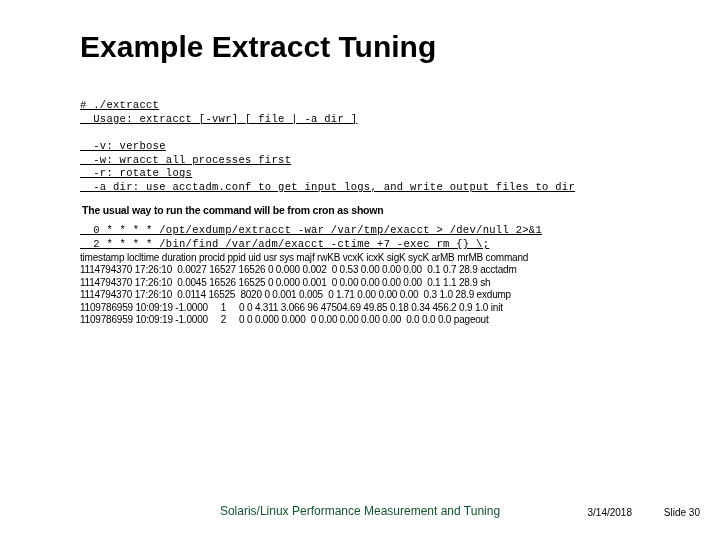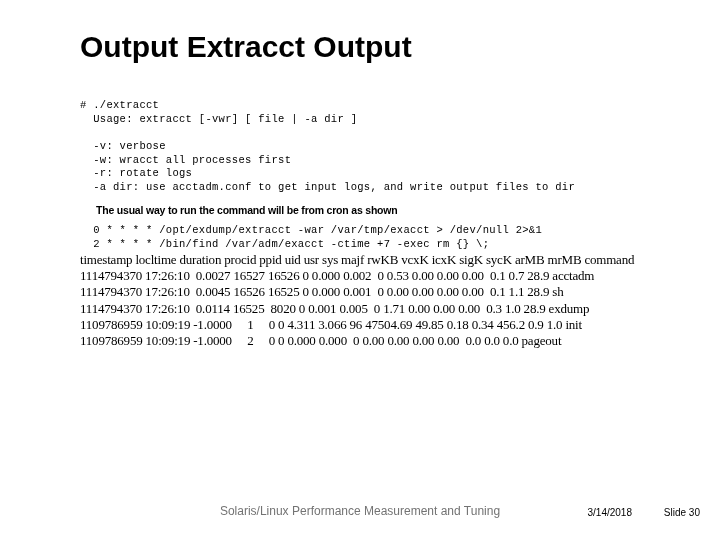--- a/index.html
+++ b/index.html
@@ -31,35 +31,36 @@
     top: 99px;
     left: 80px;
     right: 40px;
   }
   .code {
     font-family: "Courier New", Courier, monospace;
     font-size: 10.5px;
     line-height: 1.3;
     white-space: pre;
     letter-spacing: 0.3px;
+    text-decoration: underline;
   }
   .desc {
     font-family: Arial, Helvetica, sans-serif;
     font-size: 10.5px;
     font-weight: bold;
     letter-spacing: -0.2px;
-    margin: 10px 0 8px 16px;
+    margin: 10px 0 8px 2px;
   }
   .desc.center {
     text-align: center;
     padding: 0 30px;
   }
   .tablecode {
-    font-family: Liberation Serif, serif;
-    font-size: 13px;
+    font-family: Liberation Sans, sans-serif;
+    font-size: 10px;
     line-height: 1.25;
     white-space: pre;
     letter-spacing: -0.2px;
   }
   .footer {
     position: absolute;
     bottom: 16px;
     left: 0;
     right: 0;
     height: 26px;
@@ -73,21 +74,21 @@
     color: #b00000;
     font-family: Georgia, "Times New Roman", serif;
   }
   .footer-center {
     position: absolute;
     left: 0;
     right: 0;
     bottom: 6px;
     text-align: center;
     font-size: 12px;
-    color: #737373;
+    color: #14532d;
   }
   .footer-date {
     position: absolute;
     right: 88px;
     bottom: 6px;
     font-size: 10px;
     color: #000;
   }
   .footer-slide {
     position: absolute;
@@ -96,21 +97,21 @@
     font-size: 10px;
     color: #000;
     text-align: center;
   }
 </style>
 </head>
 <body>
 
 <div class="slide">
 
-  <div class="title">Output Extracct Output</div>
+  <div class="title">Example Extracct Tuning</div>
 
   <div class="body">
 
     <div class="code"># ./extracct
   Usage: extracct [-vwr] [ file | -a dir ]
 
   -v: verbose
   -w: wracct all processes first
   -r: rotate logs
   -a dir: use acctadm.conf to get input logs, and write output files to dir</div>

